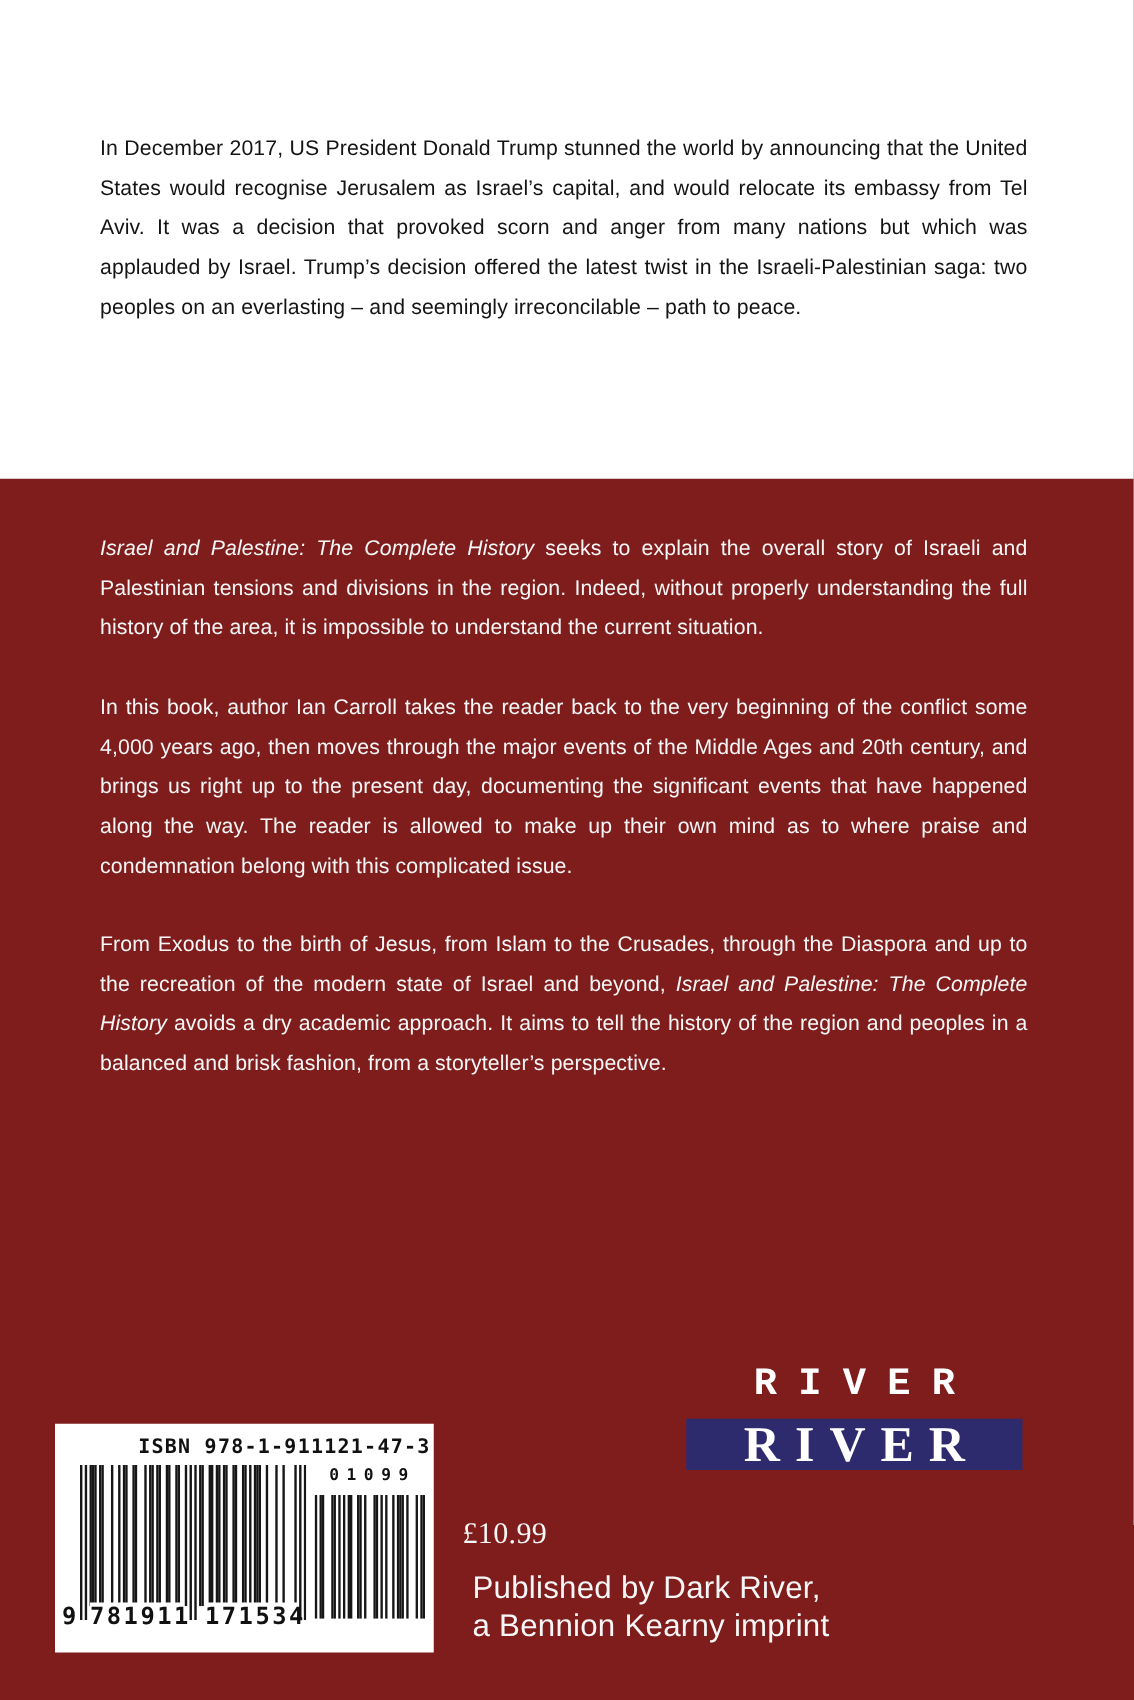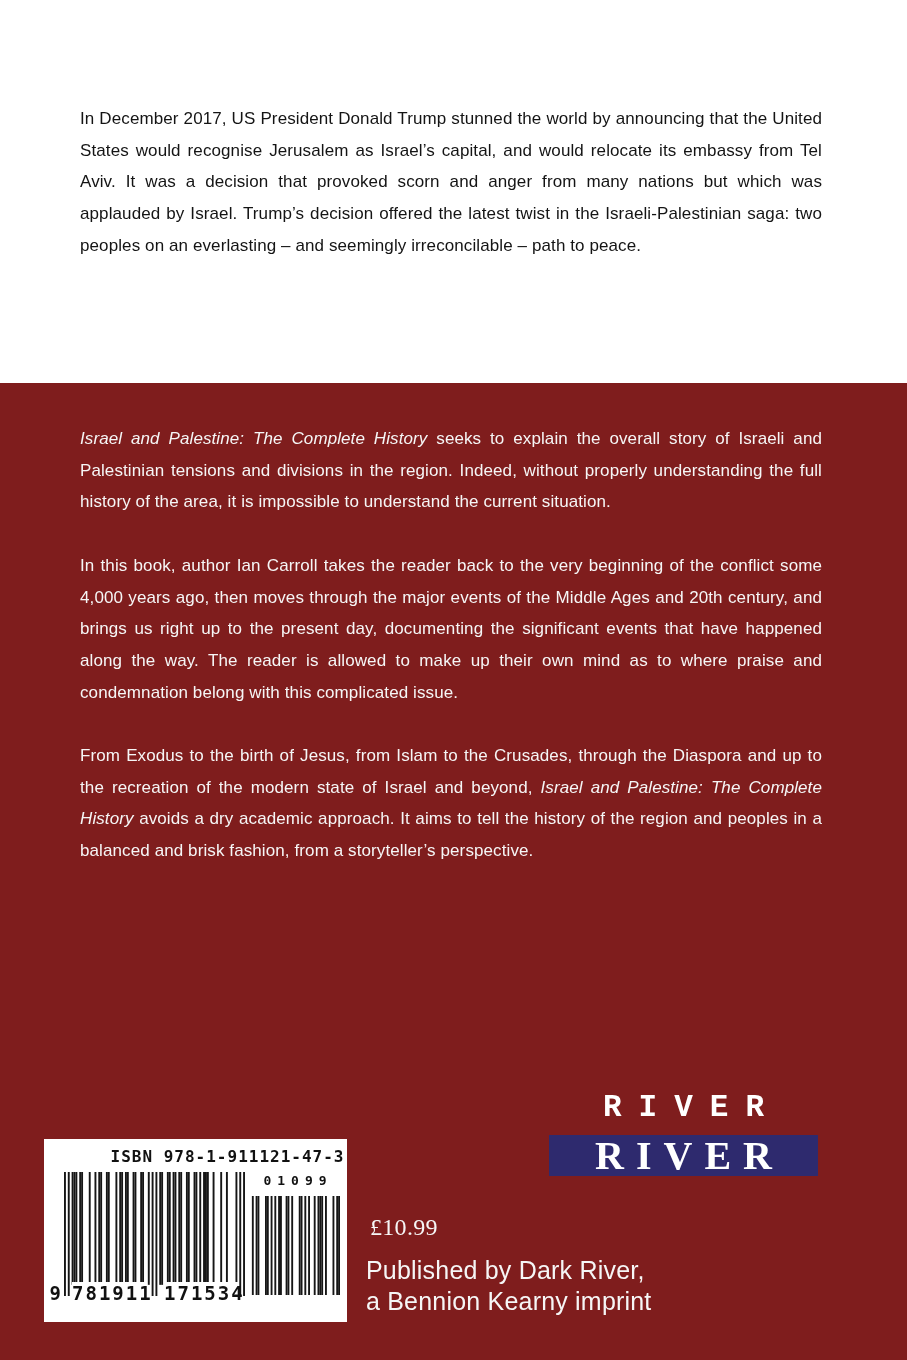--- a/index.html
+++ b/index.html
@@ -60,21 +60,21 @@
   }
   .digit-first{left:0;width:17px;text-align:right;letter-spacing:0;}
   .digit-g1{left:28px;width:74px;}
   .digit-g2{left:120px;width:74px;}
 
   .price{
     position:absolute;left:370px;top:831px;color:#f6f6f6;
     font-size:24px;letter-spacing:.3px;font-family:Liberation Serif, serif;
   }
   .imprint{
-    position:absolute;left:366px;top:872px;color:#f6f6f6;
+    position:absolute;left:378px;top:872px;color:#f6f6f6;
     font-size:25px;line-height:31px;letter-spacing:.2px;
   }
 </style>
 </head>
 <body>
 
 <div class="page">
 
   <section class="top-white">
     <p class="blurb">In December 2017, US President Donald Trump stunned the world by announcing that the United States would recognise Jerusalem as Israel’s capital, and would relocate its embassy from Tel Aviv. It was a decision that provoked scorn and anger from many nations but which was applauded by Israel. Trump’s decision offered the latest twist in the Israeli-Palestinian saga: two peoples on an everlasting – and seemingly irreconcilable – path to peace.</p>

